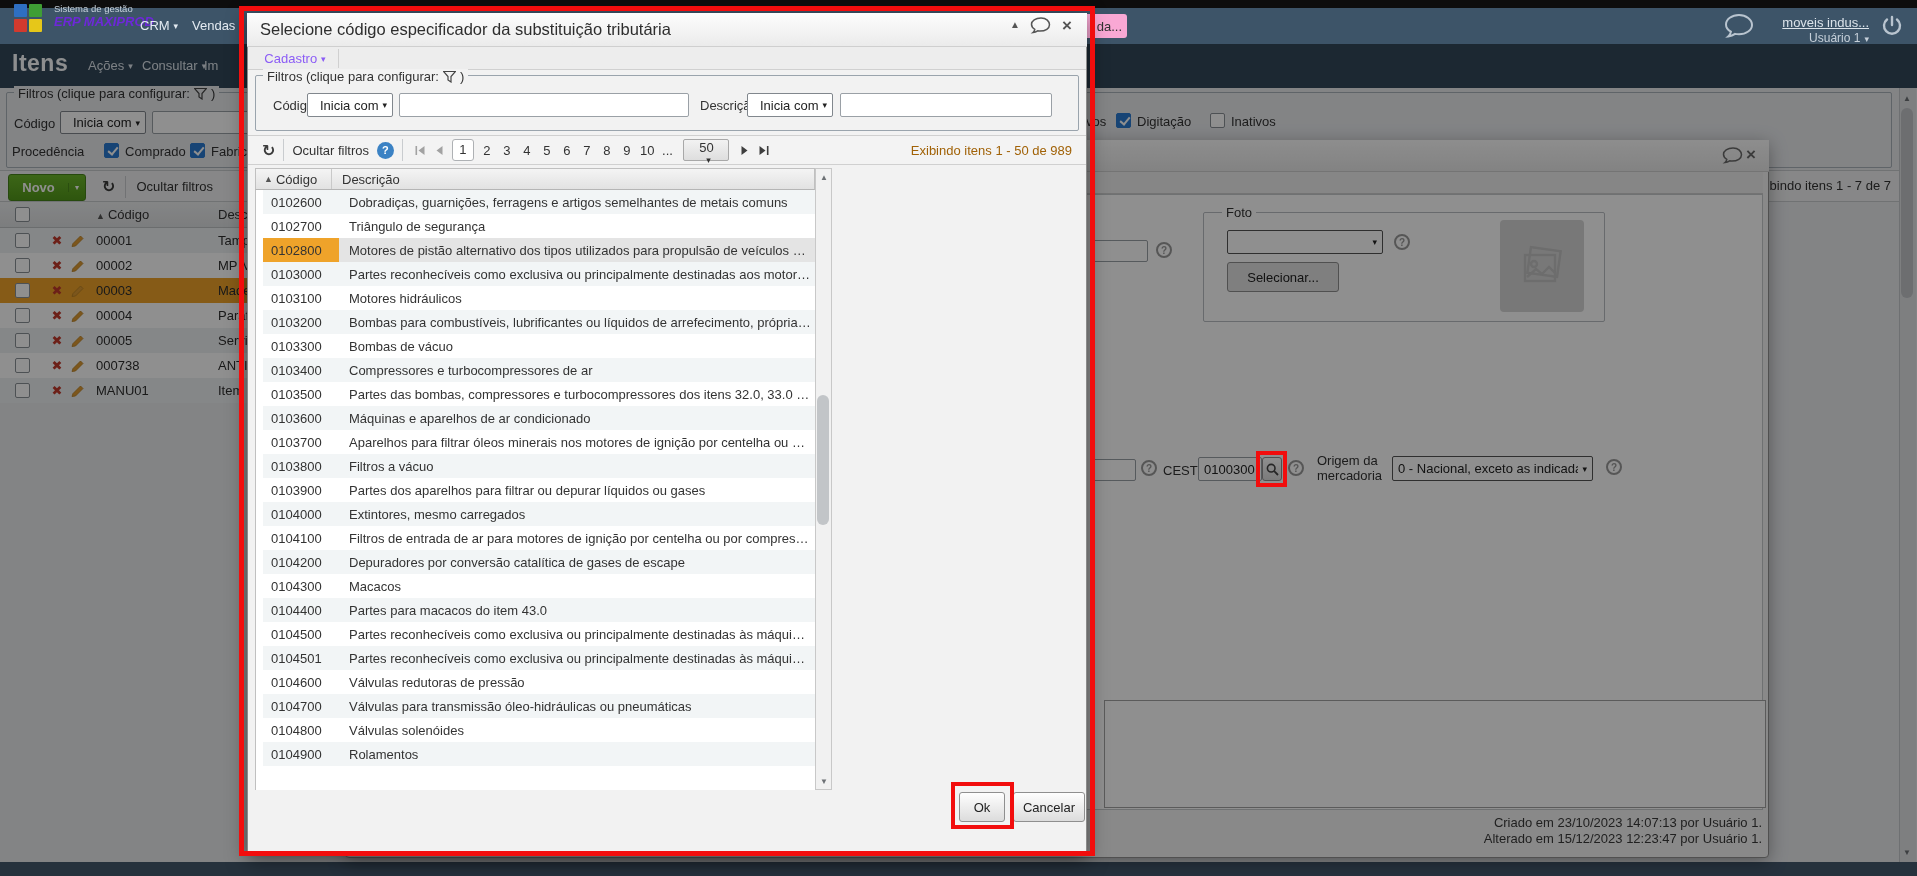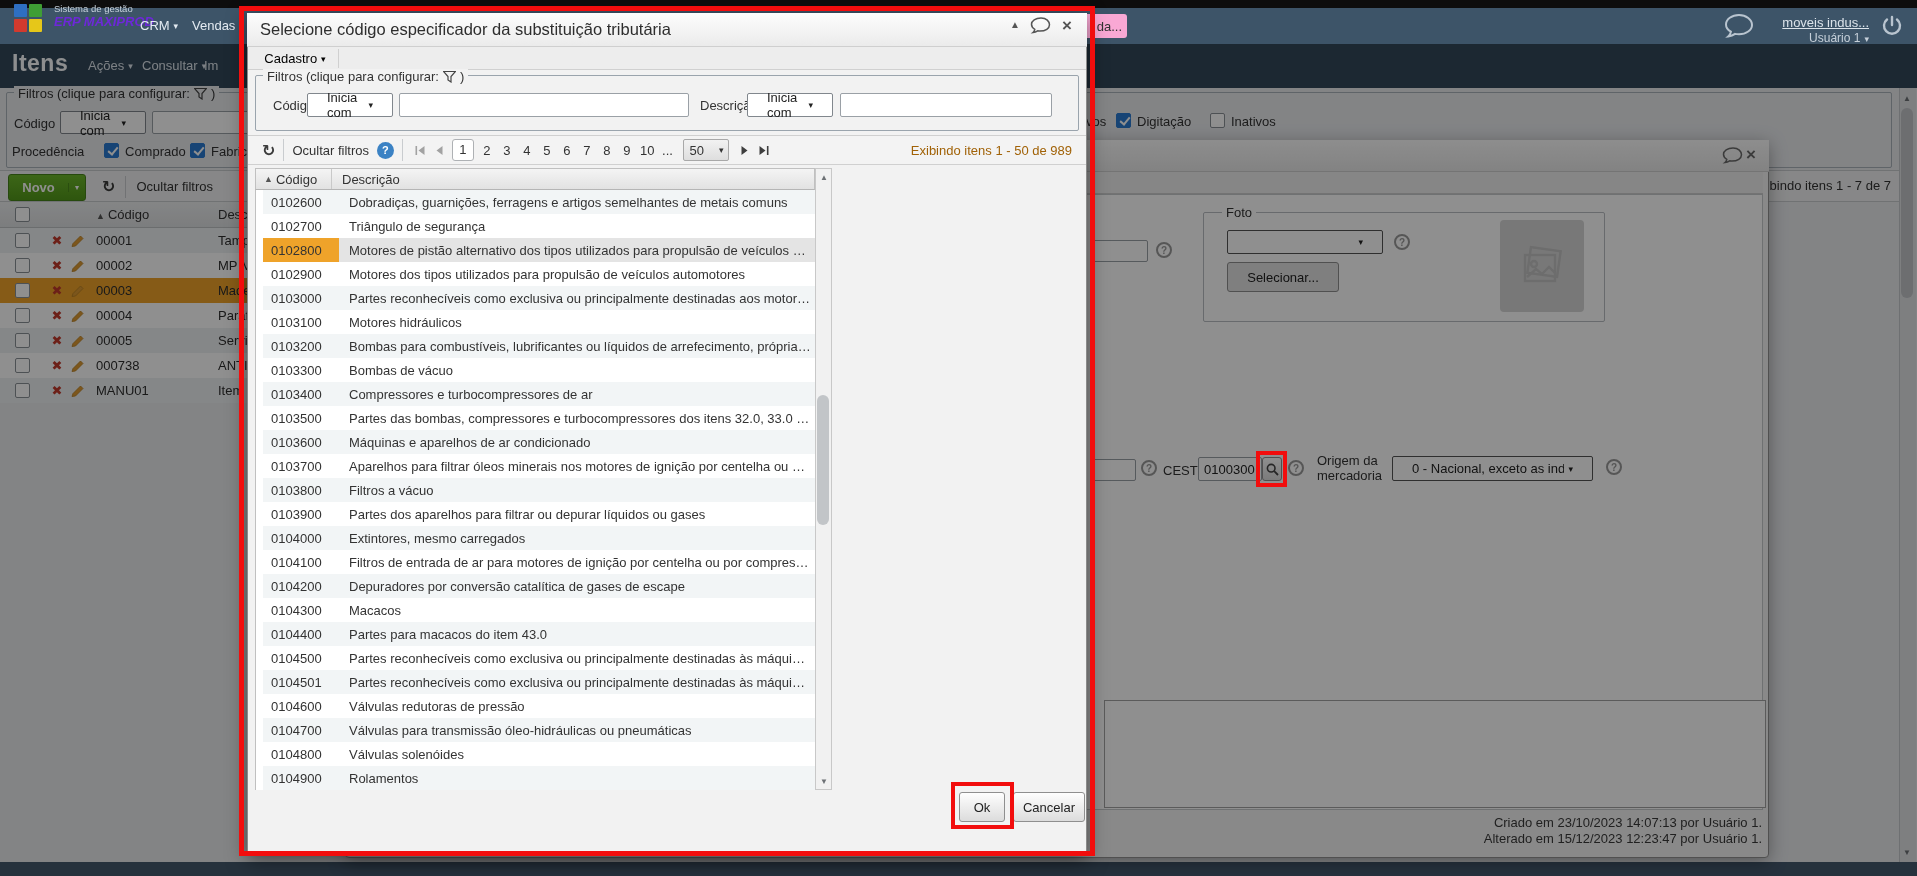--- a/index.html
+++ b/index.html
@@ -24,21 +24,21 @@
   #pagetitle{left:12px;top:50px;font-size:23px;font-weight:bold;color:#fbfdff;letter-spacing:.5px;}
   .bar2menu{display:flex;align-items:center;font-size:13px;color:#dde5ec;}
   
   #pgfieldset{left:6px;top:92px;width:1884px;height:74px;border:1px solid #aab2ba;border-radius:2px;}
   .legendline{display:flex;align-items:center;gap:4px;background:#e9ebee;padding:0 4px;font-size:13px;color:#333;}
   .fun{width:13px;height:12px;}
   .cb{width:15px;height:15px;border:1px solid #8a9096;border-radius:2px;background:#fff;display:inline-block;box-sizing:border-box;}
   .cb.on{background:#2a7ad0;border-color:#2a7ad0;}
   .cb.on::after{content:"";display:block;width:4px;height:8px;border:solid #fff;border-width:0 2px 2px 0;transform:rotate(40deg);margin:1px 0 0 5px;}
   .sel-box{display:flex;align-items:center;justify-content:flex-end;background:#fff;border:1px solid #81878d;
-           border-radius:2px;padding:0 19px;font-size:13px;color:#222;box-sizing:border-box;}
+           border-radius:2px;padding:0 5px;font-size:13px;color:#222;box-sizing:border-box;}
   .inp{background:#fff;border:1px solid #9aa0a6;border-radius:2px;box-sizing:border-box;font-size:13px;color:#222;
        display:flex;align-items:center;padding:0 5px;}
   #pgtoolbar{left:0;top:170px;width:1899px;height:32px;background:#f0f1f2;border-top:1px solid #c8cbce;border-bottom:1px solid #c8cbce;box-sizing:border-box;}
   .novo{left:8px;top:174px;width:76px;height:25px;display:flex;align-items:center;background:linear-gradient(#6cb62a,#53991a);
         border:1px solid #47831a;border-radius:3px;color:#fff;font-weight:bold;font-size:13px;cursor:pointer;}
   .novo .nl{flex:1;text-align:center;}
   .novo .nv{width:16px;text-align:center;border-left:1px solid #4c8c1c;font-size:8px;font-weight:normal;}
   .flatbtn{display:flex;align-items:center;font-size:13px;color:#333;padding:0 8px;cursor:pointer;}
   .vsep{width:1px;background:#c9cccf;height:22px;}
   .refr{font-size:16px;font-weight:bold;color:#3c3c3c;}
@@ -81,29 +81,29 @@
   
   #dim{left:0;top:44px;width:1917px;height:832px;background:rgba(0,0,0,0.44);z-index:5;pointer-events:none;}
   
   #modal{left:247px;top:13px;width:840px;height:842px;background:#f2f2f2;border:1px solid #8b8b8b;border-radius:3px;
          box-shadow:0 5px 20px rgba(0,0,0,.5);z-index:10;box-sizing:border-box;}
   #m-title{left:247px;top:13px;width:840px;height:34px;background:linear-gradient(#fdfdfd,#ebebeb);
            border-bottom:1px solid #cfcfcf;box-sizing:border-box;z-index:10;}
   #m-titletext{left:260px;top:20px;font-size:16.5px;color:#2e2e2e;z-index:10;}
   #m-menustrip{left:248px;top:47px;width:838px;height:23px;background:#ededed;border-bottom:1px solid #d0d0d0;box-sizing:border-box;z-index:10;}
   #m-cadastro{left:252px;top:49px;width:86px;height:19px;display:flex;align-items:center;justify-content:center;
-              font-size:13px;color:#000000;border-right:1px solid #d0d0d0;z-index:10;cursor:pointer;}
+              font-size:13px;color:#8b5cf6;border-right:1px solid #d0d0d0;z-index:10;cursor:pointer;}
   #m-fieldset{left:255px;top:75px;width:822px;height:54px;border:1px solid #9aa4ad;border-radius:2px;z-index:10;}
   #m-toolbar{left:248px;top:135px;width:838px;height:30px;background:#f3f3f3;border-top:1px solid #d0d0d0;border-bottom:1px solid #d0d0d0;
              display:flex;align-items:center;box-sizing:border-box;z-index:10;}
   .pgnum{min-width:14px;text-align:center;font-size:13px;color:#333;margin:0 3px;cursor:pointer;}
   .pgnum.cur{width:20px;height:20px;line-height:20px;background:#fff;border:1px solid #aeb1b4;border-radius:3px;cursor:default;}
   .pgico{width:11px;height:11px;margin:0 4px;cursor:pointer;}
   .szsel{width:46px;height:22px;background:linear-gradient(#f2f2f2,#dedede);border:1px solid #a8a8a8;border-radius:2px;
-         display:flex;align-items:center;justify-content:space-between;padding:0 5px;font-size:13px;color:#333;box-sizing:border-box;margin:0 6px;cursor:pointer;}
+         display:flex;align-items:center;justify-content:space-between;padding:0 5px;font-size:13px;color:#333;box-sizing:border-box;margin:0 6px;cursor:pointer;flex-direction:column;}
   #m-exib{position:absolute;right:14px;font-size:13px;color:#a16207;}
   #m-thead{left:255px;top:168px;width:560px;height:22px;background:linear-gradient(#f4f4f4,#e2e2e2);
            border:1px solid #c0c0c0;border-bottom:1px solid #b5b5b5;display:flex;font-size:13px;color:#333;align-items:center;box-sizing:border-box;z-index:10;}
   #m-thead .hc1{width:76px;padding-left:8px;box-sizing:border-box;border-right:1px solid #c9c9c9;height:100%;display:flex;align-items:center;}
   #m-thead .hc2{flex:1;padding-left:10px;}
   #m-tbody{left:255px;top:190px;width:560px;height:600px;background:#fff;border-left:1px solid #c0c0c0;z-index:10;overflow:hidden;box-sizing:border-box;padding-left:7px;}
   #m-thead,#m-tbody{width:560px;}
   .mrow{display:flex;height:24px;align-items:center;font-size:13px;color:#333;background:#fff;}
   .mrow.stripe{background:#f2f5f6;}
   .mrow .c1{width:76px;padding-left:8px;box-sizing:border-box;height:100%;display:flex;align-items:center;flex-shrink:0;}
@@ -475,24 +475,20 @@
         <span class="c2">Dobradiças, guarnições, ferragens e artigos semelhantes de metais comuns</span>
       </div>
       <div class="mrow">
         <span class="c1">0102700</span>
         <span class="c2">Triângulo de segurança</span>
       </div>
       <div class="mrow stripe sel">
         <span class="c1">0102800</span>
         <span class="c2">Motores de pistão alternativo dos tipos utilizados para propulsão de veículos do Capítulo 87</span>
       </div>
-      <div class="mrow">
-        <span class="c1">0102900</span>
-        <span class="c2">Motores dos tipos utilizados para propulsão de veículos automotores</span>
-      </div>
       <div class="mrow stripe">
         <span class="c1">0103000</span>
         <span class="c2">Partes reconhecíveis como exclusiva ou principalmente destinadas aos motores das posições 8407 ou 8408</span>
       </div>
       <div class="mrow">
         <span class="c1">0103100</span>
         <span class="c2">Motores hidráulicos</span>
       </div>
       <div class="mrow stripe">
         <span class="c1">0103200</span>

